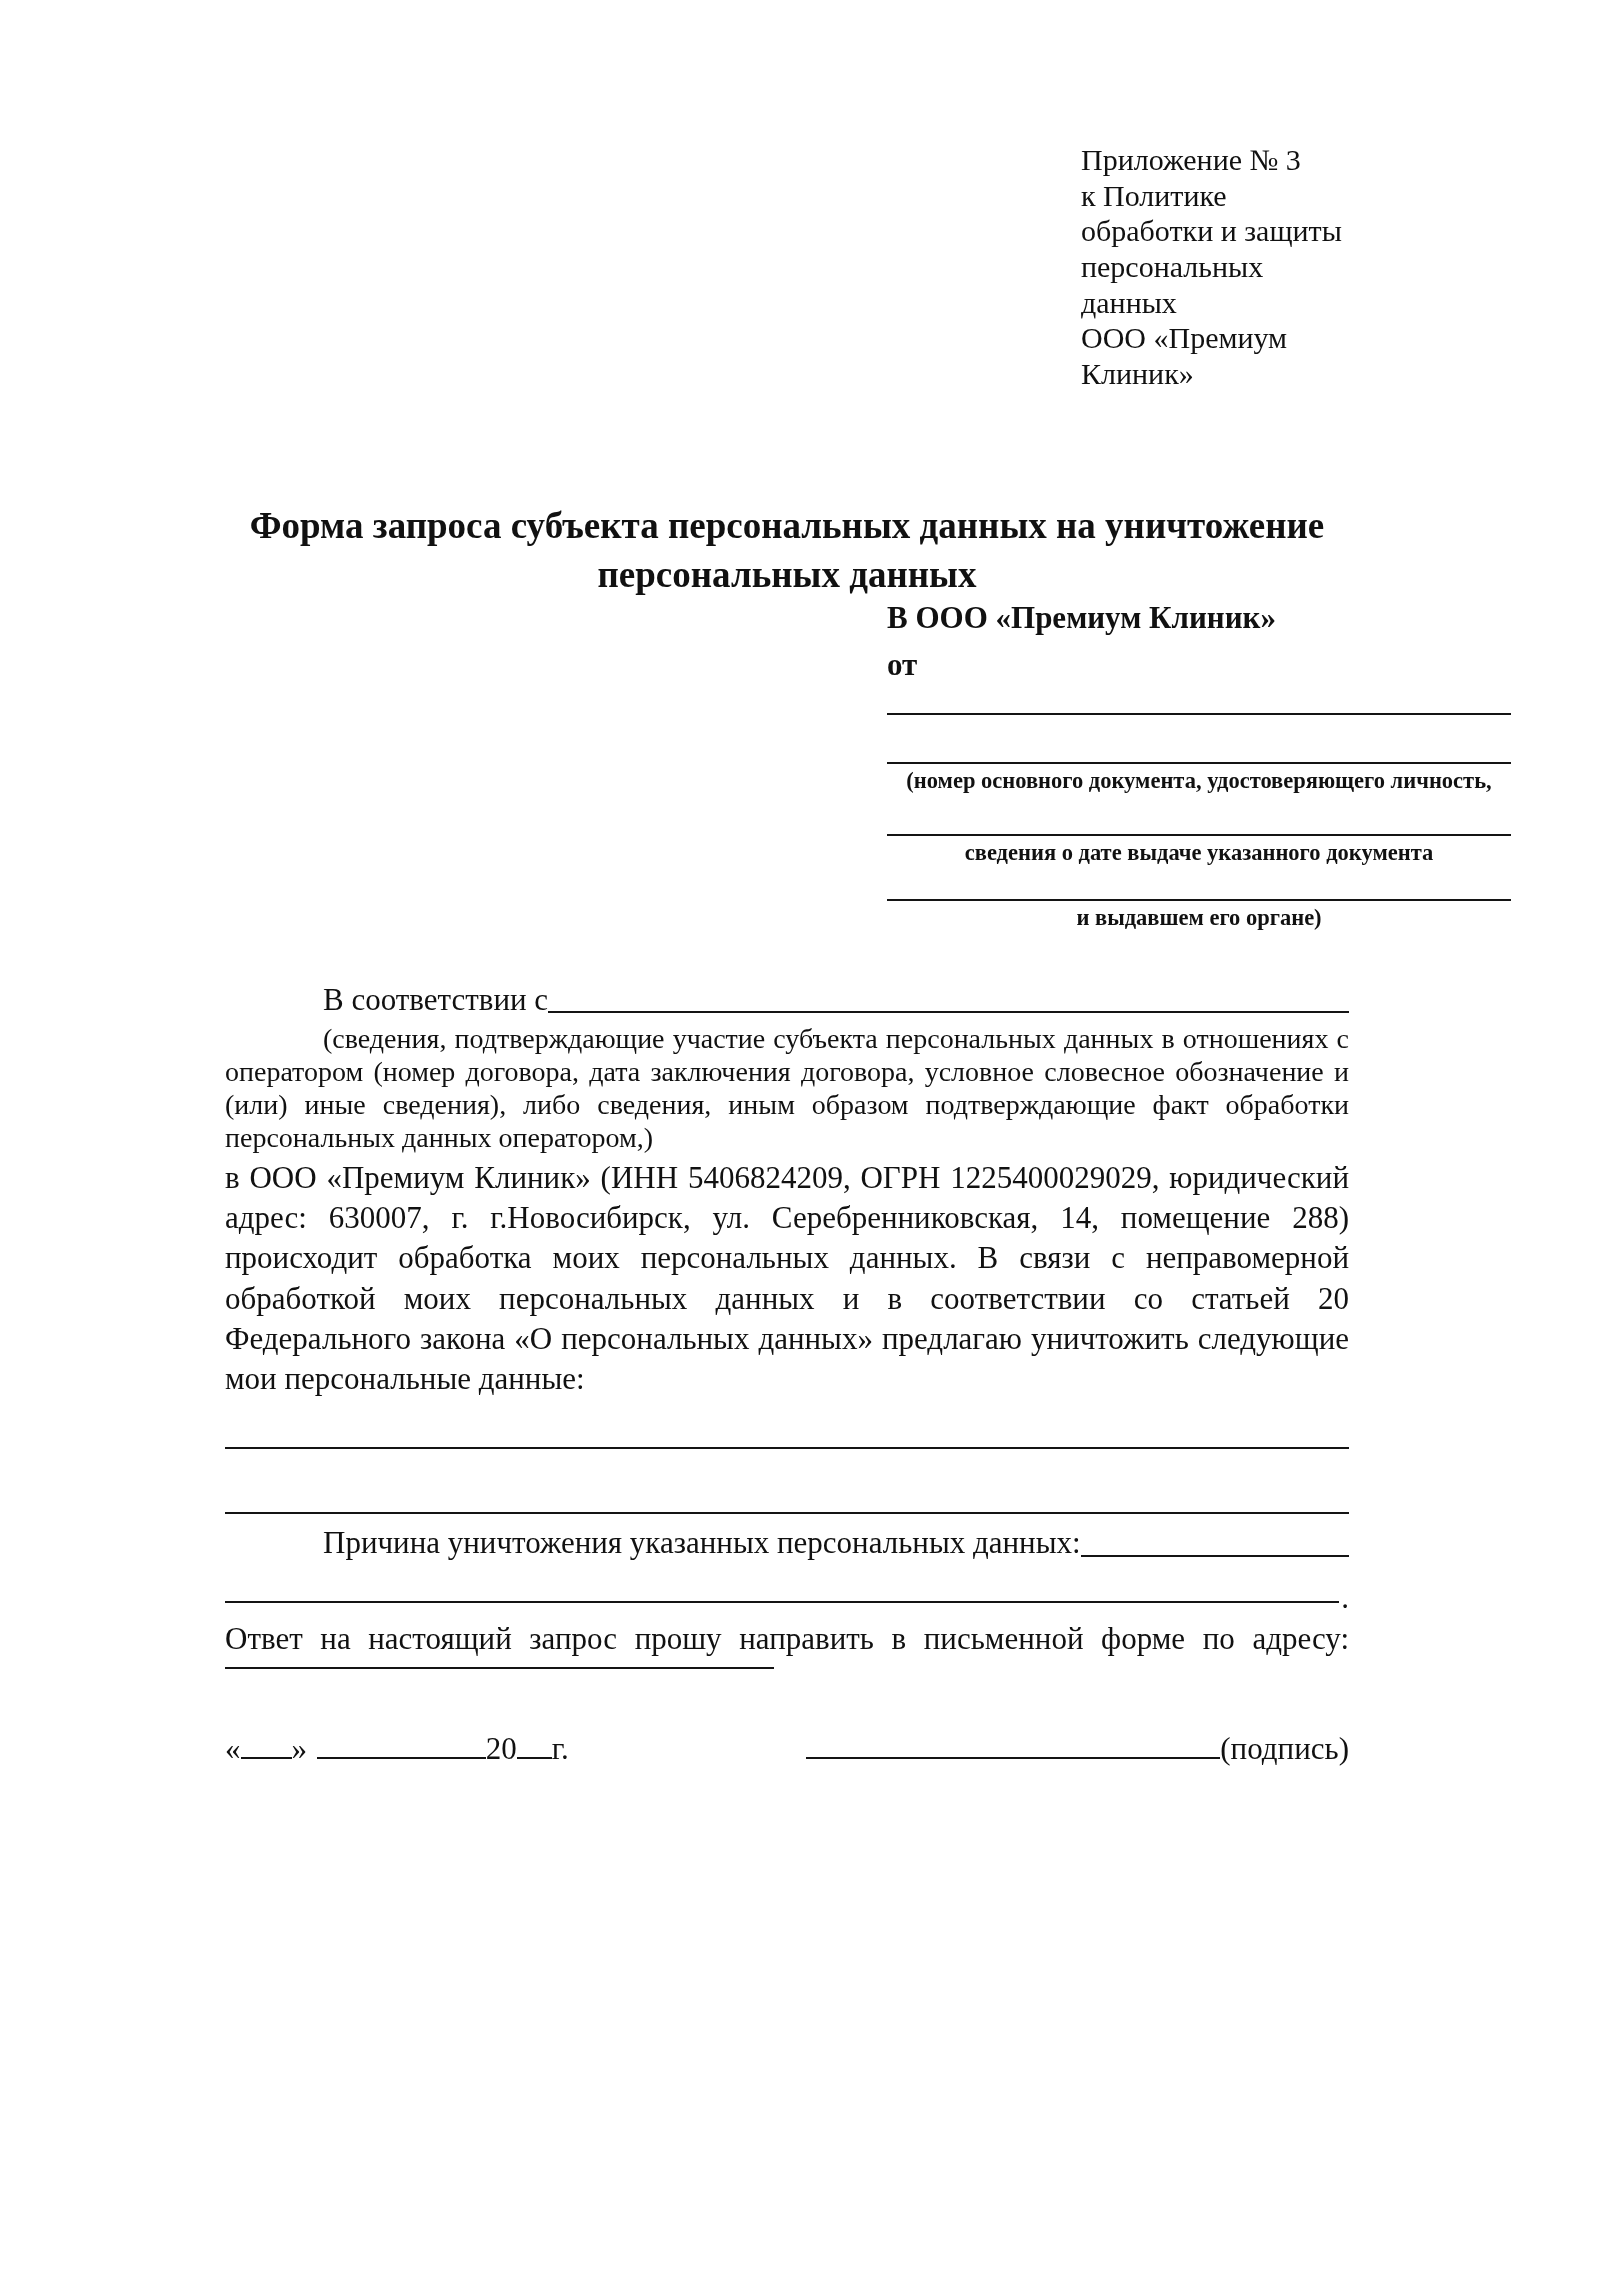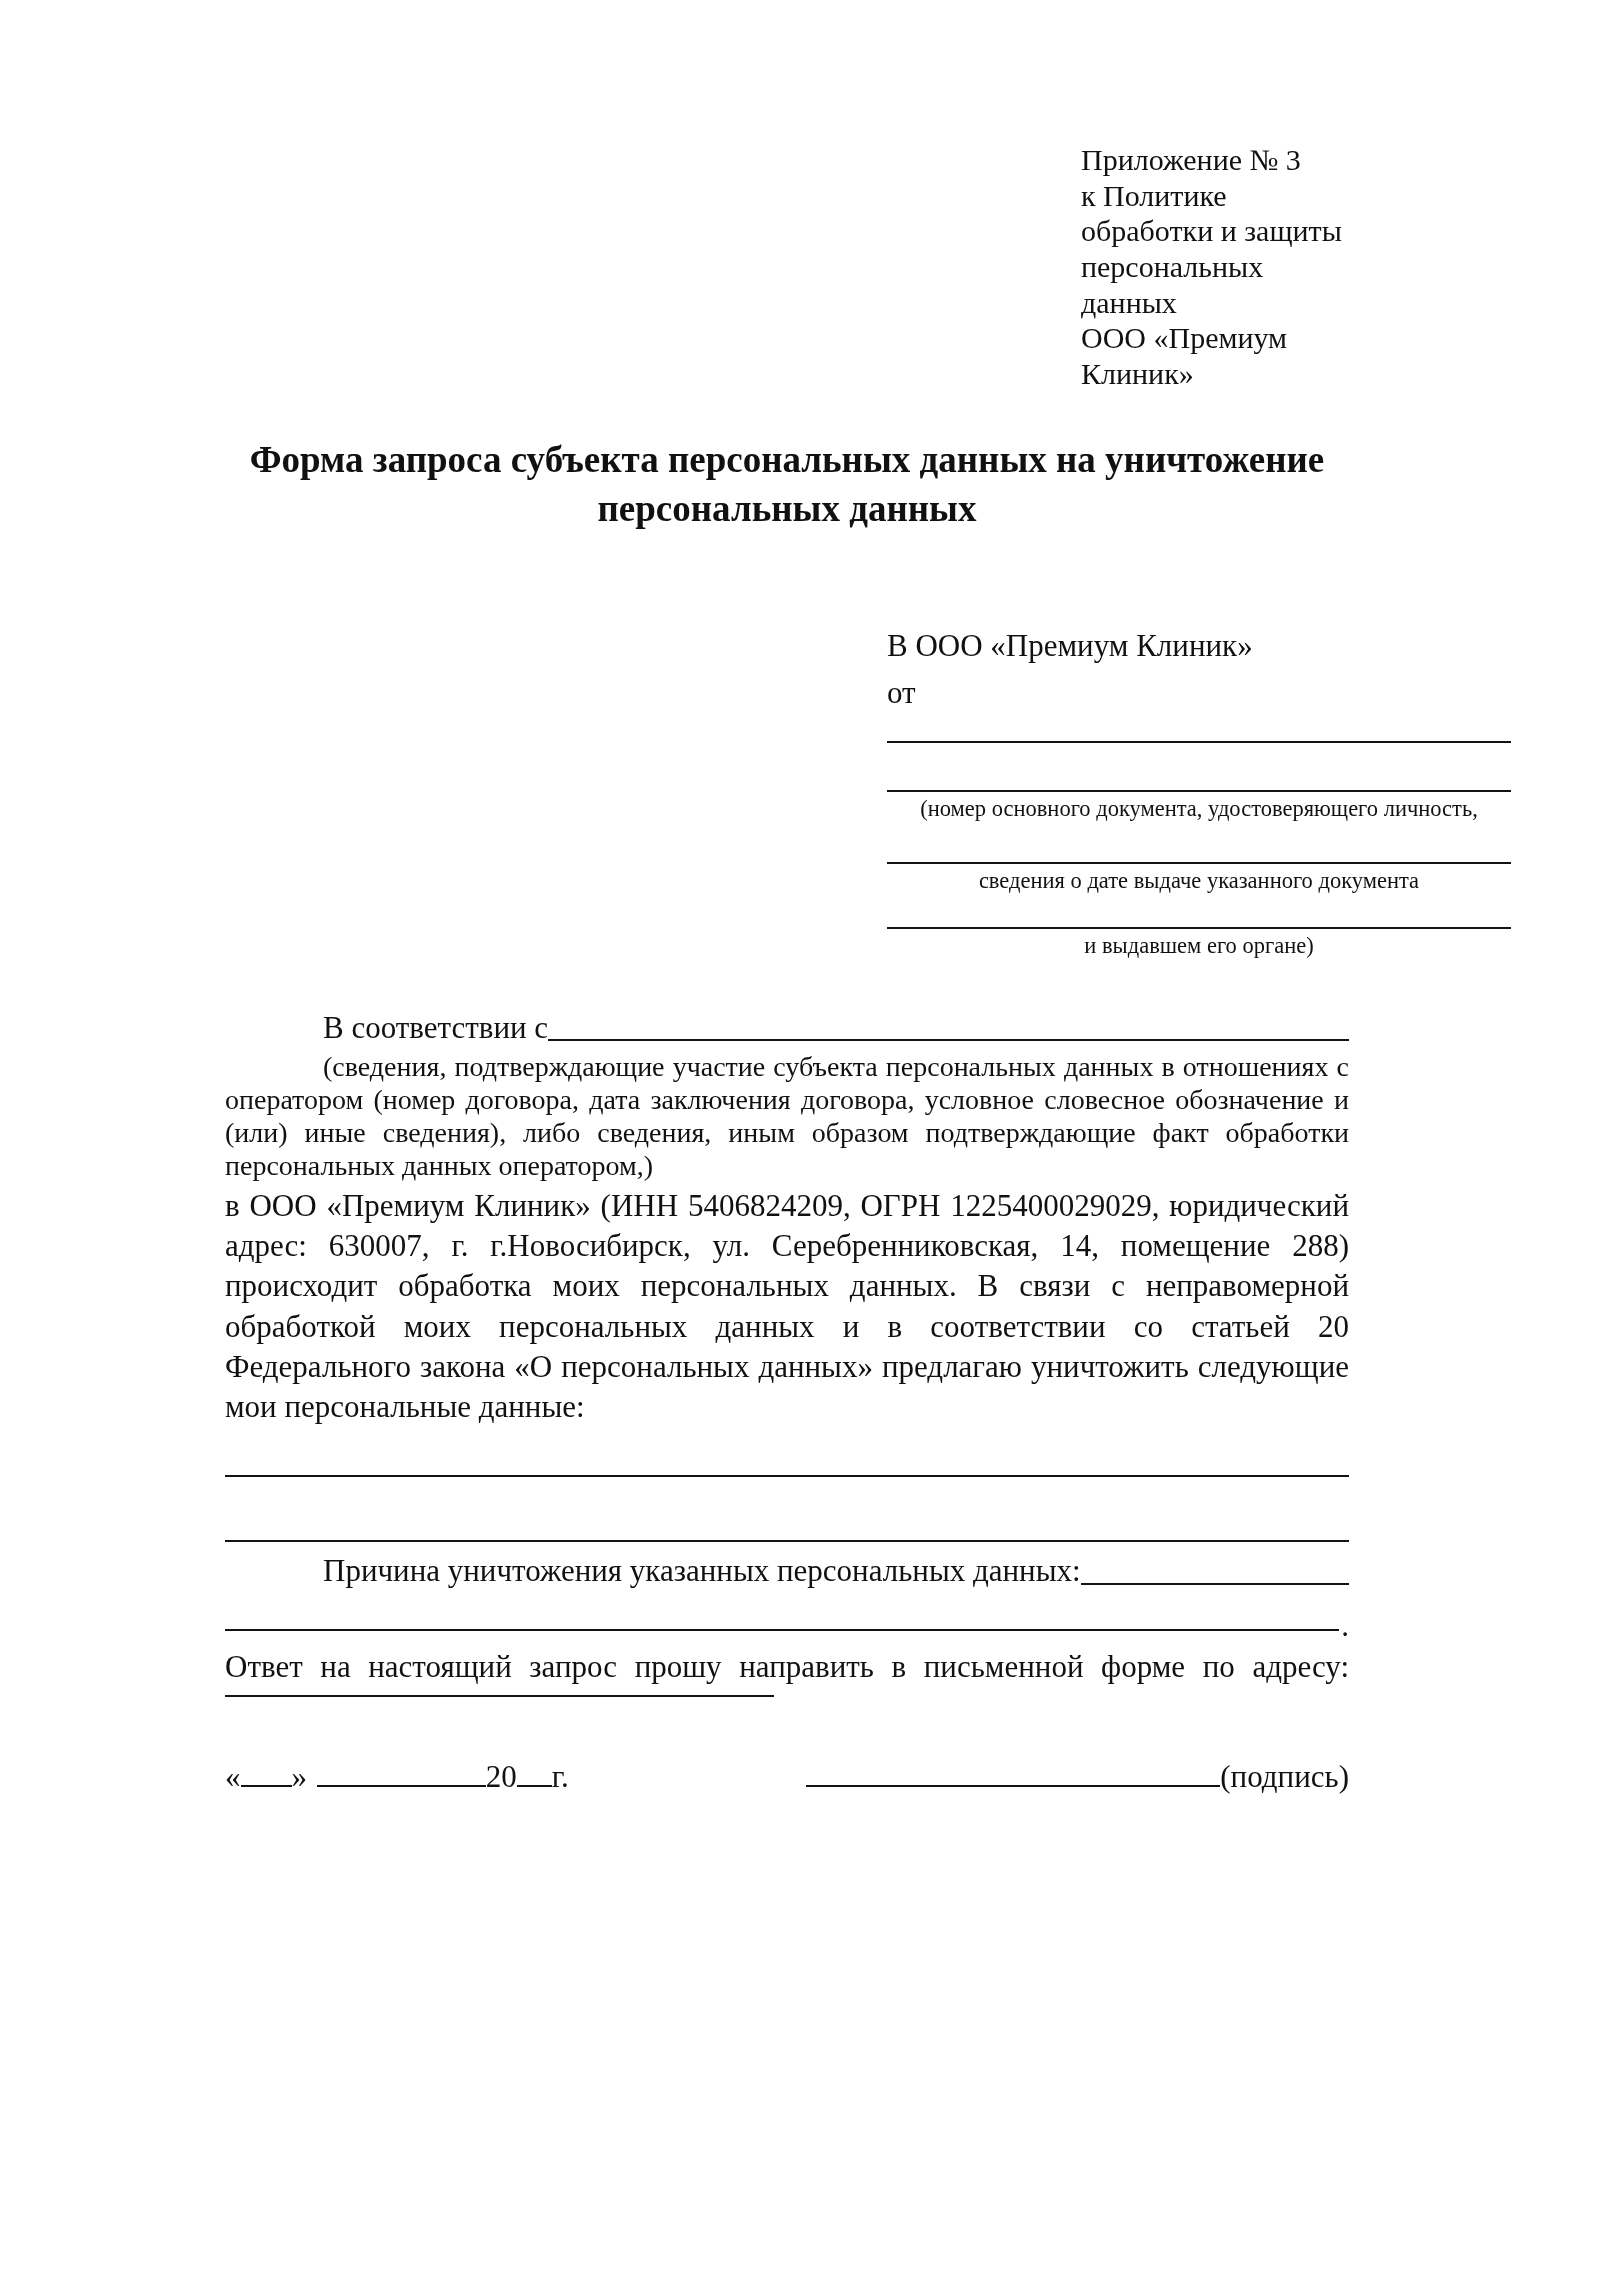--- a/index.html
+++ b/index.html
@@ -25,34 +25,34 @@
 
   
   .appendix {
     margin-left: 856px;
     font-size: 30px;
     line-height: 1.19;
   }
 
   
   .doc-title {
-    margin: 44px auto 0 auto;
+    margin: 110px auto 0 auto;
     max-width: 1215px;
     text-align: center;
     font-weight: bold;
     font-size: 37px;
     line-height: 1.32;
   }
 
   
   .recipient {
-    margin-top: 94px;
     margin-left: 662px;
     width: 624px;
     line-height: 1.2;
+    font-weight: bold;
   }
   .recipient .from-label { margin-top: 9.8px; }
   .field-line {
     border-bottom: 2.9px solid #141414;
     height: 0;
   }
   .fl-1 { margin-top: 29px; }
   .fl-2 { margin-top: 47px; }
   .fl-3 { margin-top: 41px; }
   .fl-4 { margin-top: 33px; }

